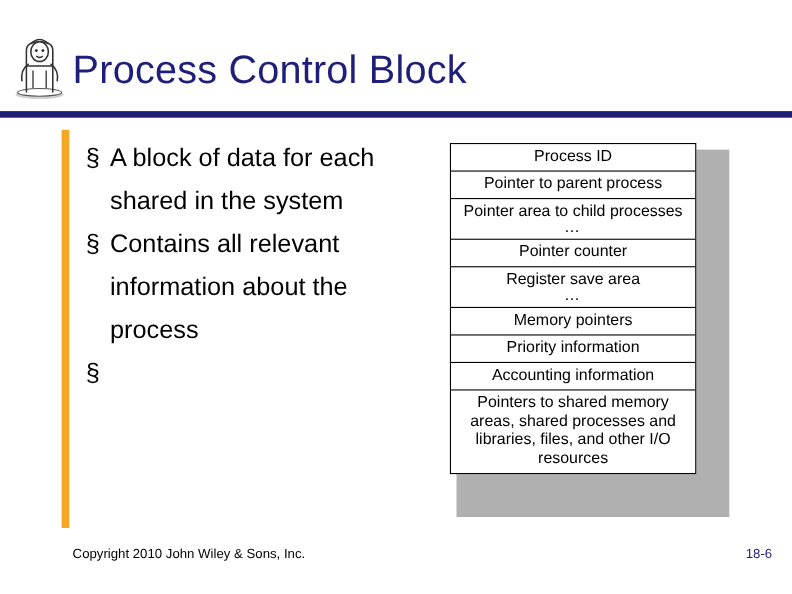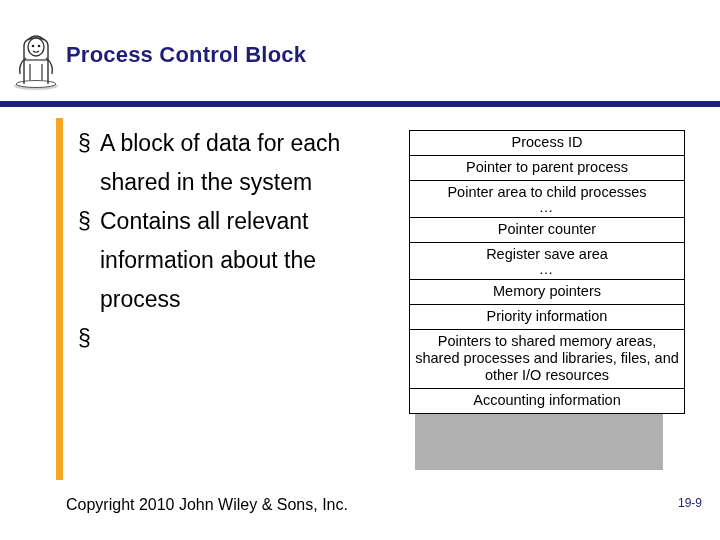--- a/index.html
+++ b/index.html
@@ -27,22 +27,22 @@
     position: absolute;
     left: 8px;
     top: 30px;
     width: 56px;
     height: 62px;
   }
   .title {
     position: absolute;
     left: 66px;
     top: 42px;
-    font-size: 22px;
-    font-weight: bold;
+    font-size: 36px;
+    font-weight: normal;
     color: #1f1f7a;
     letter-spacing: 0.2px;
     white-space: nowrap;
   }
   .title-rule {
     position: absolute;
     left: 0;
     top: 101px;
     width: 720px;
     height: 6px;
@@ -87,21 +87,21 @@
     left: 415px;
     top: 136px;
     width: 248px;
     height: 334px;
     background: #b0b0b0;
   }
   .pcb-table {
     position: absolute;
     left: 409px;
     top: 130px;
-    width: 276px;
+    width: 224px;
     background: #ffffff;
     border: 1px solid #000000;
     box-sizing: border-box;
   }
   .pcb-row {
     border-bottom: 1px solid #000000;
     box-sizing: border-box;
     text-align: center;
     font-size: 14.5px;
     color: #000000;
@@ -116,21 +116,21 @@
     font-size: 14.5px;
     line-height: 12px;
     letter-spacing: 2px;
   }
 
   
   .copyright {
     position: absolute;
     left: 66px;
     top: 496px;
-    font-size: 16px;
+    font-size: 12px;
     color: #000000;
   }
   .pagenum {
     position: absolute;
     right: 18px;
     top: 496px;
     font-size: 12px;
     color: #1f1f7a;
   }
 </style>
@@ -193,23 +193,23 @@
       <span>Register save area</span>
       <span class="ellipsis">…</span>
     </div>
     <div class="pcb-row">
       <span>Memory pointers</span>
     </div>
     <div class="pcb-row">
       <span>Priority information</span>
     </div>
     <div class="pcb-row">
+      <span>Accounting information</span>
+    </div>
+    <div class="pcb-row">
       <span>Pointers to shared memory areas, shared processes and libraries, files, and other I/O resources</span>
     </div>
-    <div class="pcb-row">
-      <span>Accounting information</span>
-    </div>
   </div>
 
   <div class="copyright">Copyright 2010 John Wiley &amp; Sons, Inc.</div>
-  <div class="pagenum">19-9</div>
+  <div class="pagenum">18-6</div>
 
 </div>
 
 </body></html>

